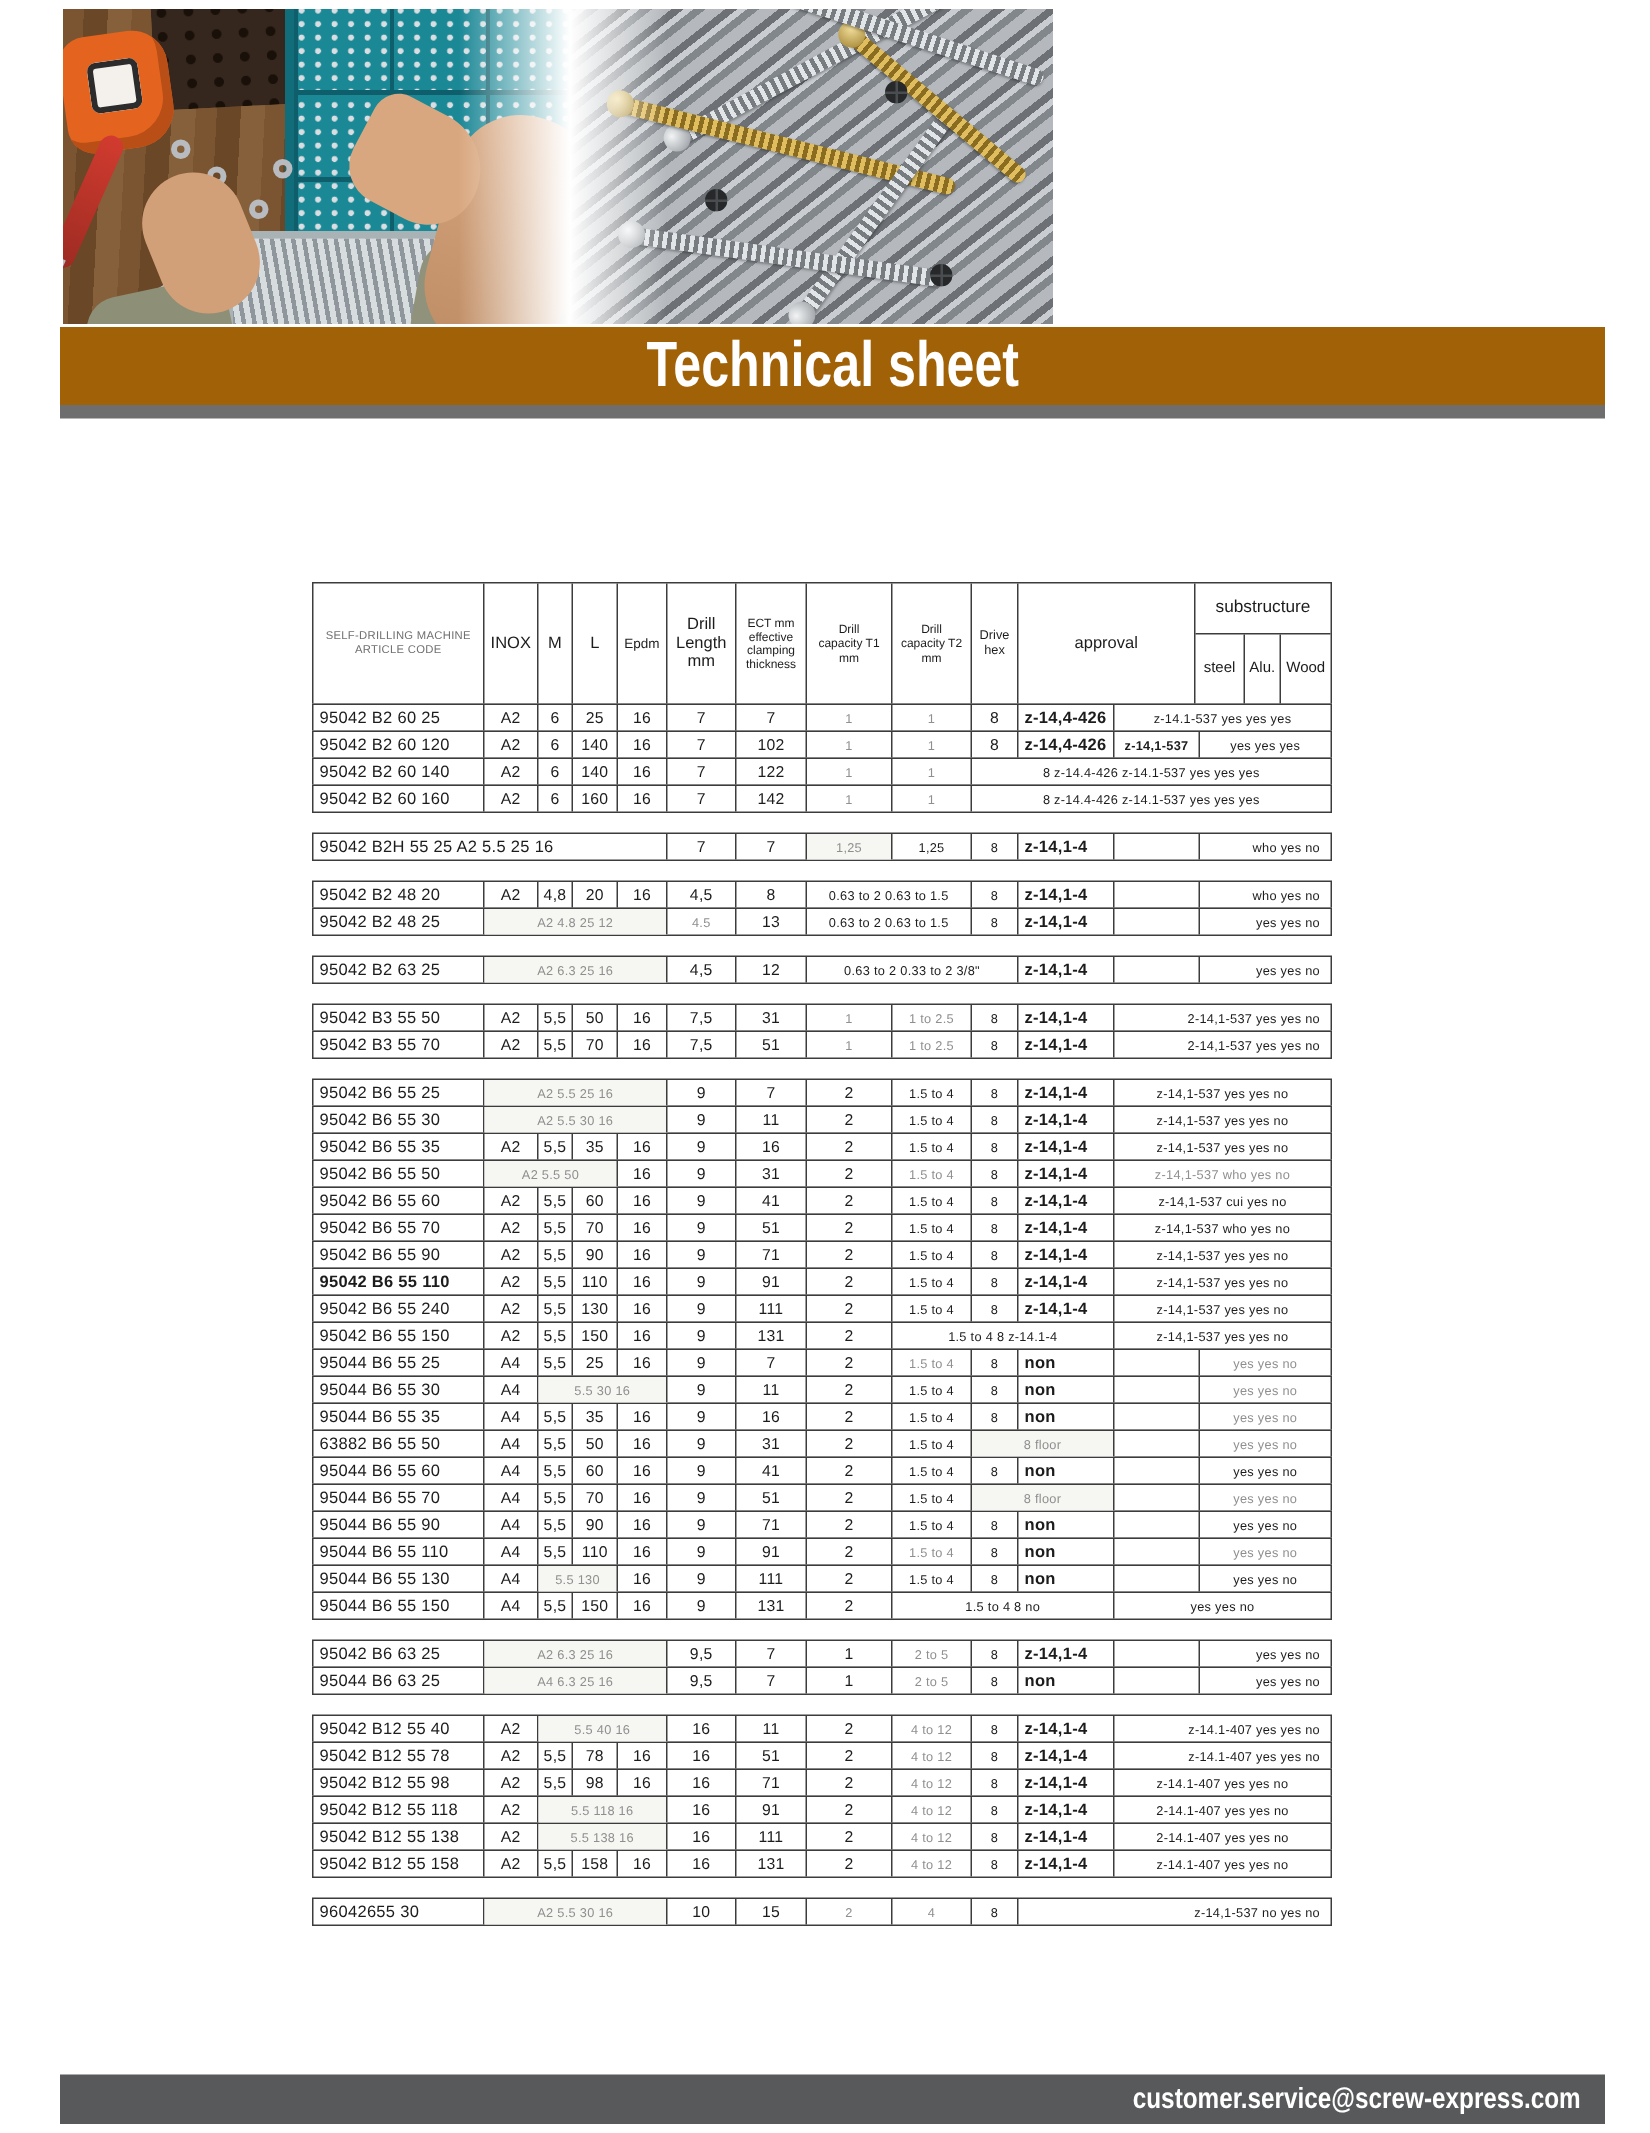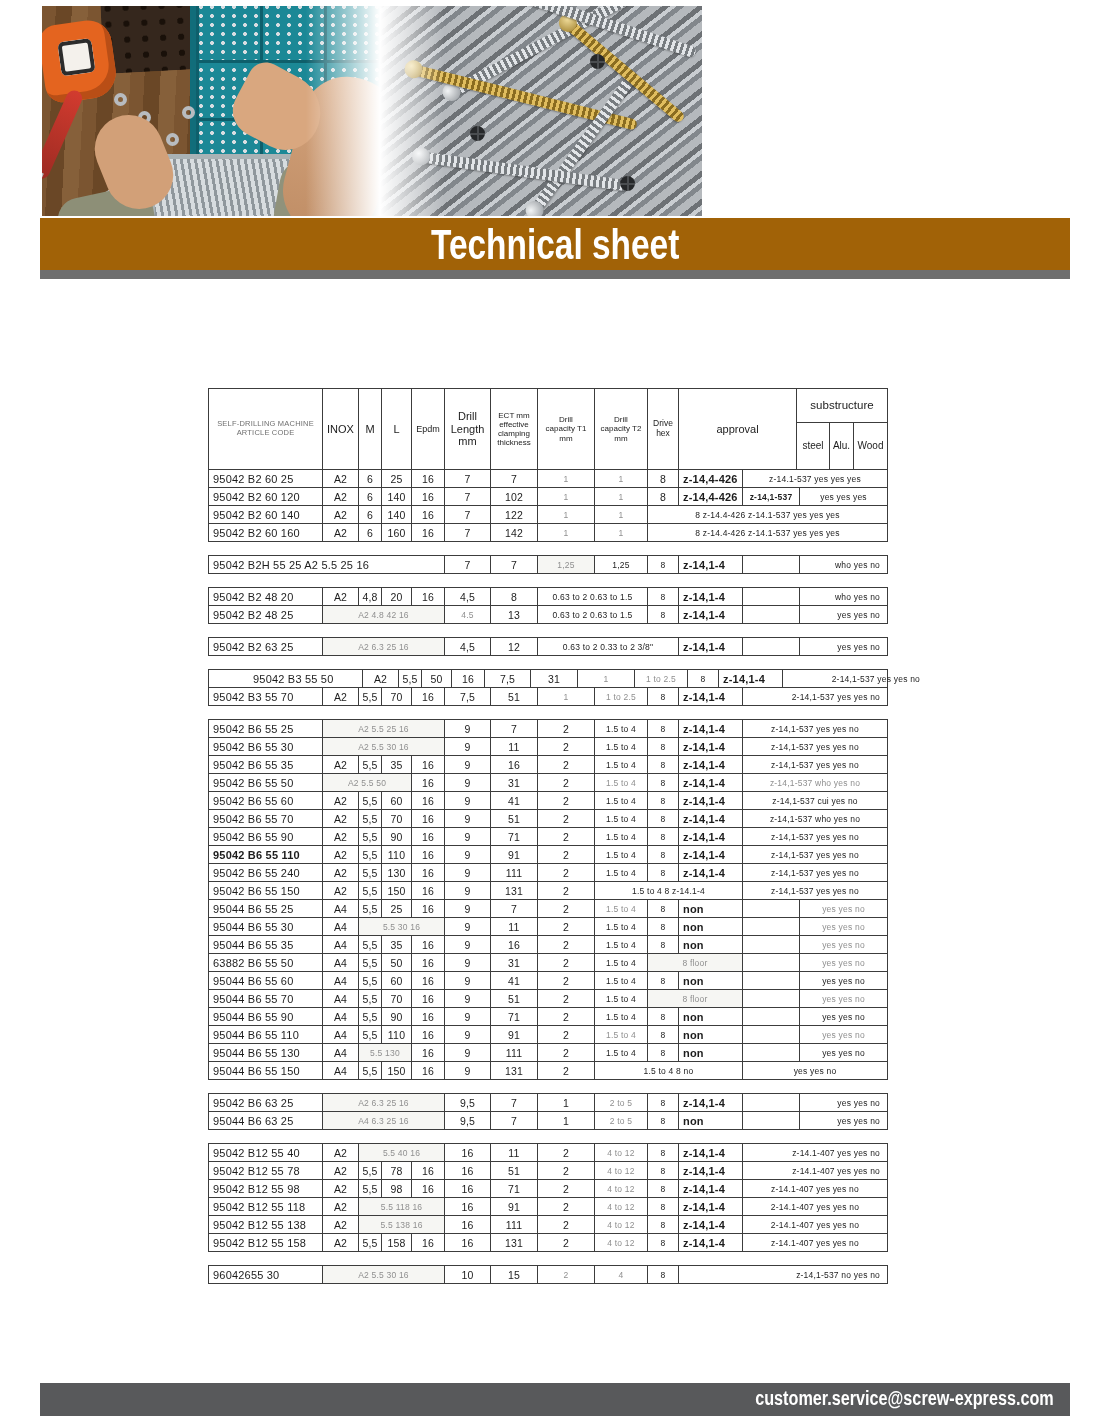--- a/index.html
+++ b/index.html
@@ -248,21 +248,21 @@
           <div class="cell" style="width: 46px;">4,5</div>
           <div class="cell" style="width: 47px;">8</div>
           <div class="cell sm" style="width: 110px;">0.63 to 2 0.63 to 1.5</div>
           <div class="cell sm" style="width: 31px;">8</div>
           <div class="cell al bd" style="width: 64px;">z-14,1-4</div>
           <div class="cell" style="width: 57px;"></div>
           <div class="cell ar sm" style="width: 87px;">who yes no</div>
         </div>
         <div class="row">
           <div class="cell al" style="width: 114px;">95042 B2 48 25</div>
-          <div class="cell sm ft bg" style="width: 122px;">A2 4.8 42 16</div>
+          <div class="cell sm ft bg" style="width: 122px;">A2 4.8 25 12</div>
           <div class="cell sm ft" style="width: 46px;">4.5</div>
           <div class="cell" style="width: 47px;">13</div>
           <div class="cell sm" style="width: 110px;">0.63 to 2 0.63 to 1.5</div>
           <div class="cell sm" style="width: 31px;">8</div>
           <div class="cell al bd" style="width: 64px;">z-14,1-4</div>
           <div class="cell" style="width: 57px;"></div>
           <div class="cell ar sm" style="width: 87px;">yes yes no</div>
         </div>
         <div class="gap"></div>
         <div class="row">
@@ -270,21 +270,21 @@
           <div class="cell sm ft bg" style="width: 122px;">A2 6.3 25 16</div>
           <div class="cell" style="width: 46px;">4,5</div>
           <div class="cell" style="width: 47px;">12</div>
           <div class="cell sm" style="width: 141px;">0.63 to 2 0.33 to 2 3/8"</div>
           <div class="cell al bd" style="width: 64px;">z-14,1-4</div>
           <div class="cell" style="width: 57px;"></div>
           <div class="cell ar sm" style="width: 87px;">yes yes no</div>
         </div>
         <div class="gap"></div>
         <div class="row">
-          <div class="cell al" style="width: 114px; margin-left: 40px;">95042 B3 55 50</div>
+          <div class="cell al" style="width: 114px;">95042 B3 55 50</div>
           <div class="cell" style="width: 36px;">A2</div>
           <div class="cell" style="width: 23px;">5,5</div>
           <div class="cell" style="width: 30px;">50</div>
           <div class="cell" style="width: 33px;">16</div>
           <div class="cell" style="width: 46px;">7,5</div>
           <div class="cell" style="width: 47px;">31</div>
           <div class="cell sm ft" style="width: 57px;">1</div>
           <div class="cell sm ft" style="width: 53px;">1 to 2.5</div>
           <div class="cell sm" style="width: 31px;">8</div>
           <div class="cell al bd" style="width: 64px;">z-14,1-4</div>

